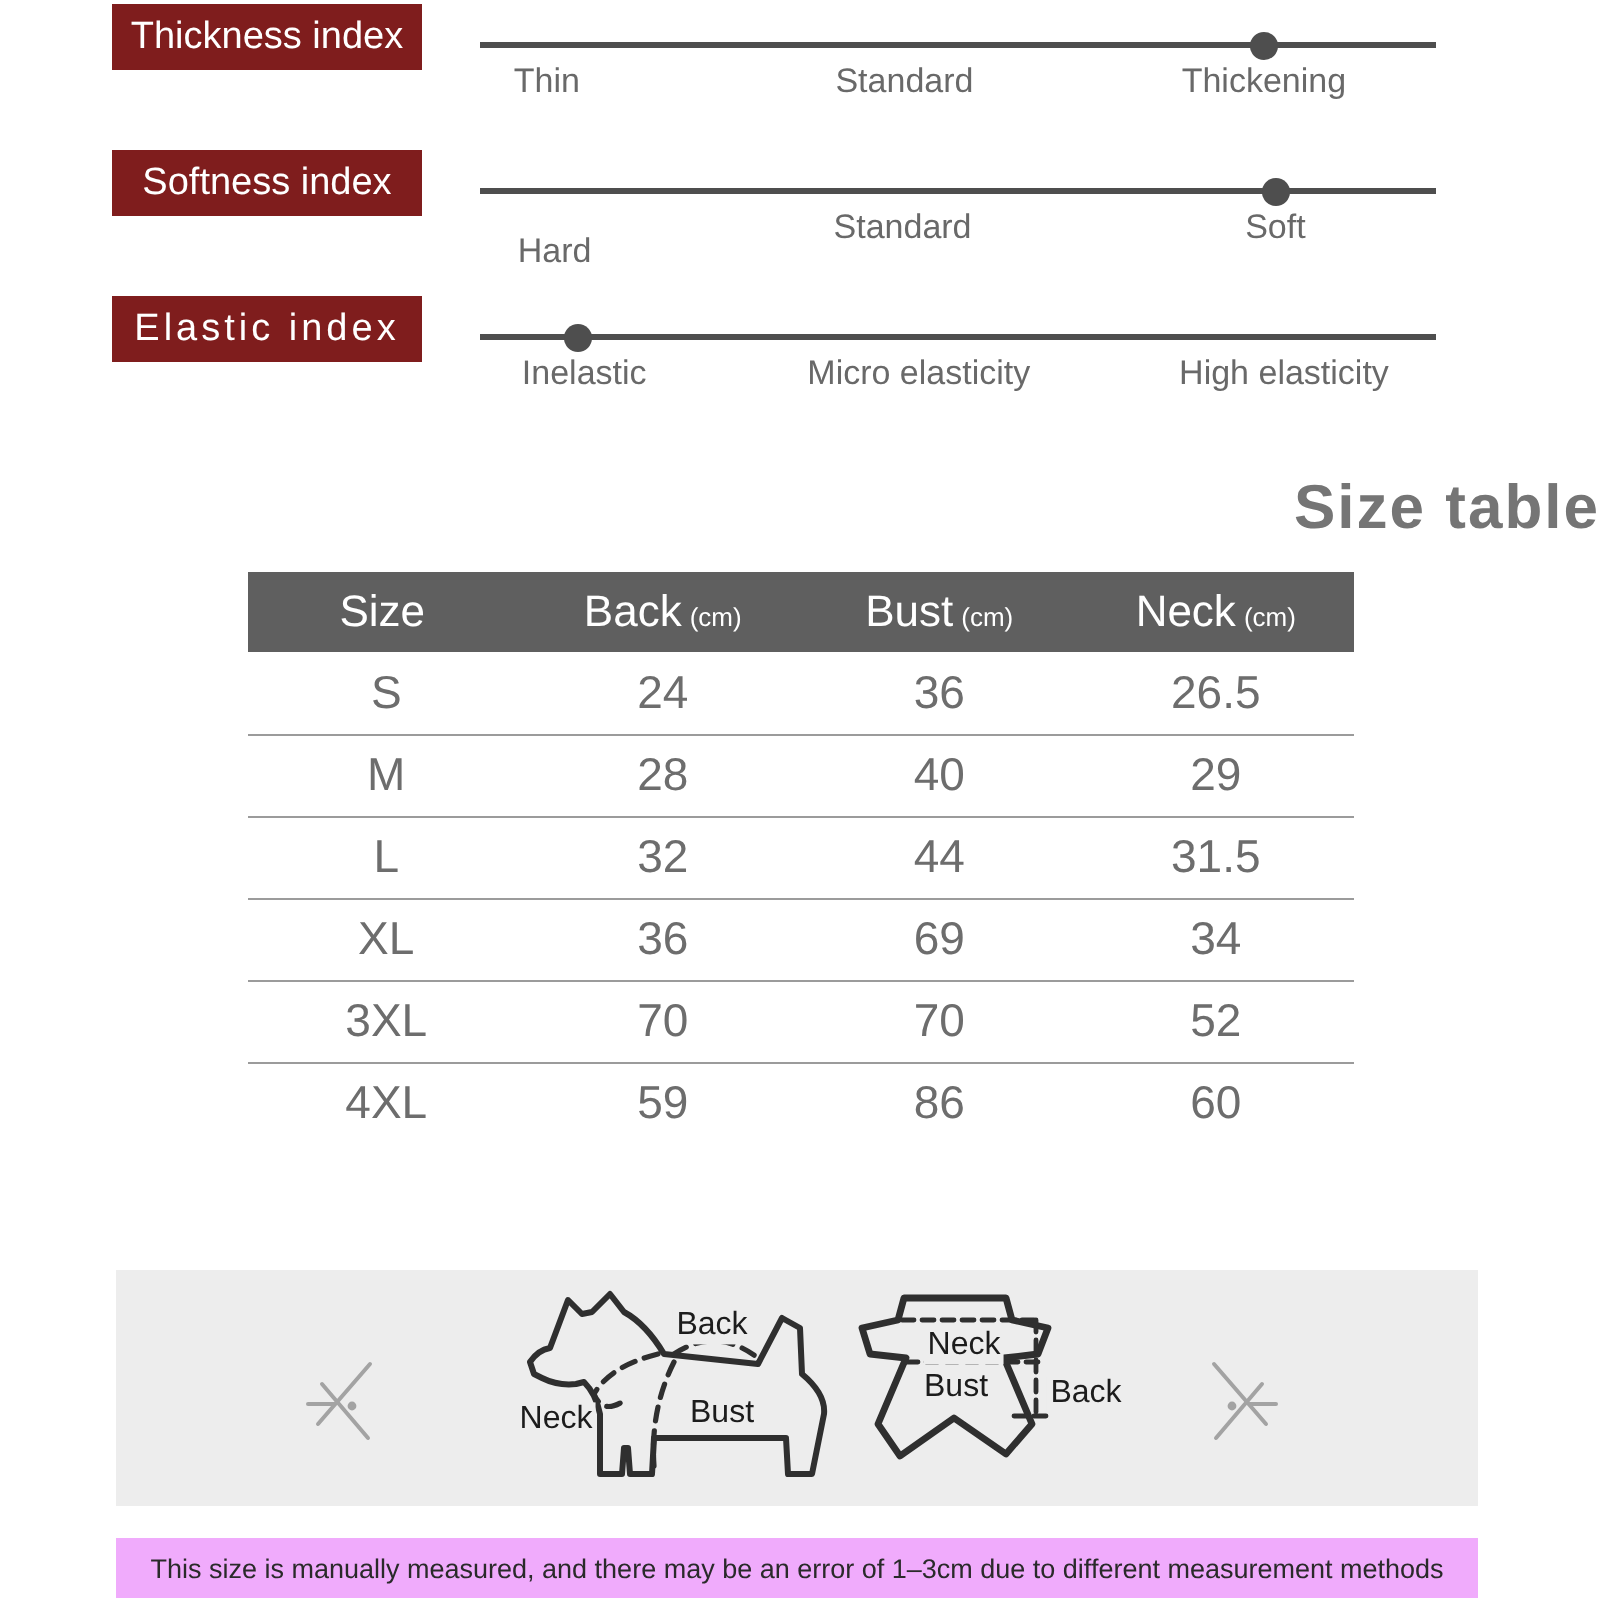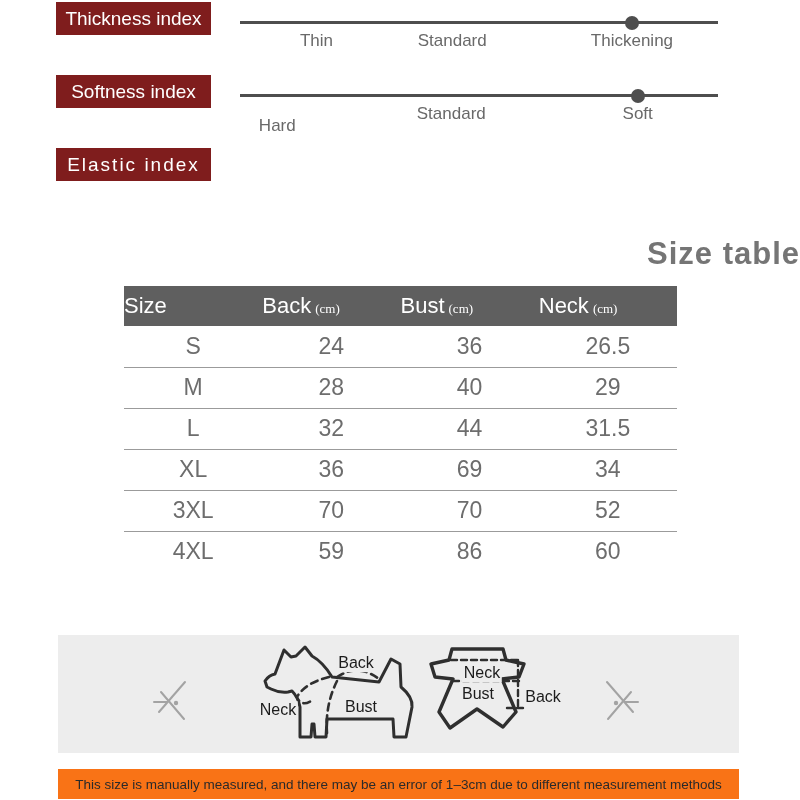--- a/index.html
+++ b/index.html
@@ -23,55 +23,55 @@
   .slider-options span { position:absolute; top:29px; transform:translateX(-50%);
                 font-size:17px; color:#696969; white-space:nowrap; }
 
   
   .table-title { position:absolute; top:236px; left:0; width:800px;
                  text-align:right; font-size:31px; font-weight:bold;
                  color:#757575; letter-spacing:1px; }
   table.size-table { position:absolute; left:124px; top:286px; width:553px;
                  border-collapse:collapse; table-layout:fixed; }
   table.size-table th { background:#5f5f5f; color:#ffffff; height:40px;
-                 font-weight:normal; font-size:22px; text-align:left; }
-  table.size-table th small { font-size:13px; margin-left:4px; font-weight:normal;font-family:Liberation Serif, serif; }
+                 font-weight:normal; font-size:22px; text-align:center; }
+  table.size-table th small { font-size:13px; margin-left:4px; font-weight:normal; }
   table.size-table td { height:41px; text-align:center; font-size:23px;
                  color:#6d6d6d; }
   table.size-table tbody tr:not(:last-child) td { border-bottom:1px solid #9b9b9b; }
 
   
   .panel { position:absolute; left:58px; top:635px; width:681px; height:118px;
            background:#ededed; }
   .panel svg { position:absolute; overflow:visible; }
   .mark-left  { left:94px; top:44px; }
   .mark-right { left:546px; top:44px; transform:scaleX(-1); }
   .dog-svg     { left:197px; top:0px; }
   .garment-svg { left:367px; top:0px; }
   .dlabel { position:absolute; transform:translate(-50%,-50%); font-size:16px;
             color:#1c1c1c; background:#ededed; padding:0 2px; line-height:1.1;
             white-space:nowrap; }
 
   
   .footer { position:absolute; left:58px; top:769px; width:681px; height:30px;
-            background:#f97316; display:flex; align-items:center;
+            background:#f0abfc; display:flex; align-items:center;
             justify-content:center; font-size:13.5px; color:#2a2a2a; }
 </style>
 </head>
 <body>
 
 <div class="page">
 
   <div class="index-row" style="top:2px;">
     <div class="index-label">Thickness index</div>
     <div class="slider">
       <div class="slider-line"></div>
       <div class="slider-dot" style="left: 82%;"></div>
       <div class="slider-options">
-        <span style="left: 7%; margin-left: 43px;">Thin</span>
+        <span style="left: 7%;">Thin</span>
         <span style="left: 44.4%;">Standard</span>
         <span style="left: 82%;">Thickening</span>
       </div>
     </div>
   </div>
 
   <div class="index-row" style="top:75px;">
     <div class="index-label">Softness index</div>
     <div class="slider">
       <div class="slider-line"></div>
@@ -79,20 +79,29 @@
       <div class="slider-options">
         <span style="left: 7.8%; margin-top: 12px;">Hard</span>
         <span style="left: 44.2%;">Standard</span>
         <span style="left: 83.2%;">Soft</span>
       </div>
     </div>
   </div>
 
   <div class="index-row" style="top:148px;">
     <div class="index-label" style="letter-spacing:2px;">Elastic index</div>
+    <div class="slider">
+      <div class="slider-line"></div>
+      <div class="slider-dot" style="left: 10.3%;"></div>
+      <div class="slider-options">
+        <span style="left: 10.9%;">Inelastic</span>
+        <span style="left: 45.9%;">Micro elasticity</span>
+        <span style="left: 84.1%;">High elasticity</span>
+      </div>
+    </div>
   </div>
 
   <div class="table-title">Size table</div>
 
   <table class="size-table">
     <thead>
       <tr>
         <th><span>Size</span><small></small></th>
         <th><span>Back</span><small>(cm)</small></th>
         <th><span>Bust</span><small>(cm)</small></th>

